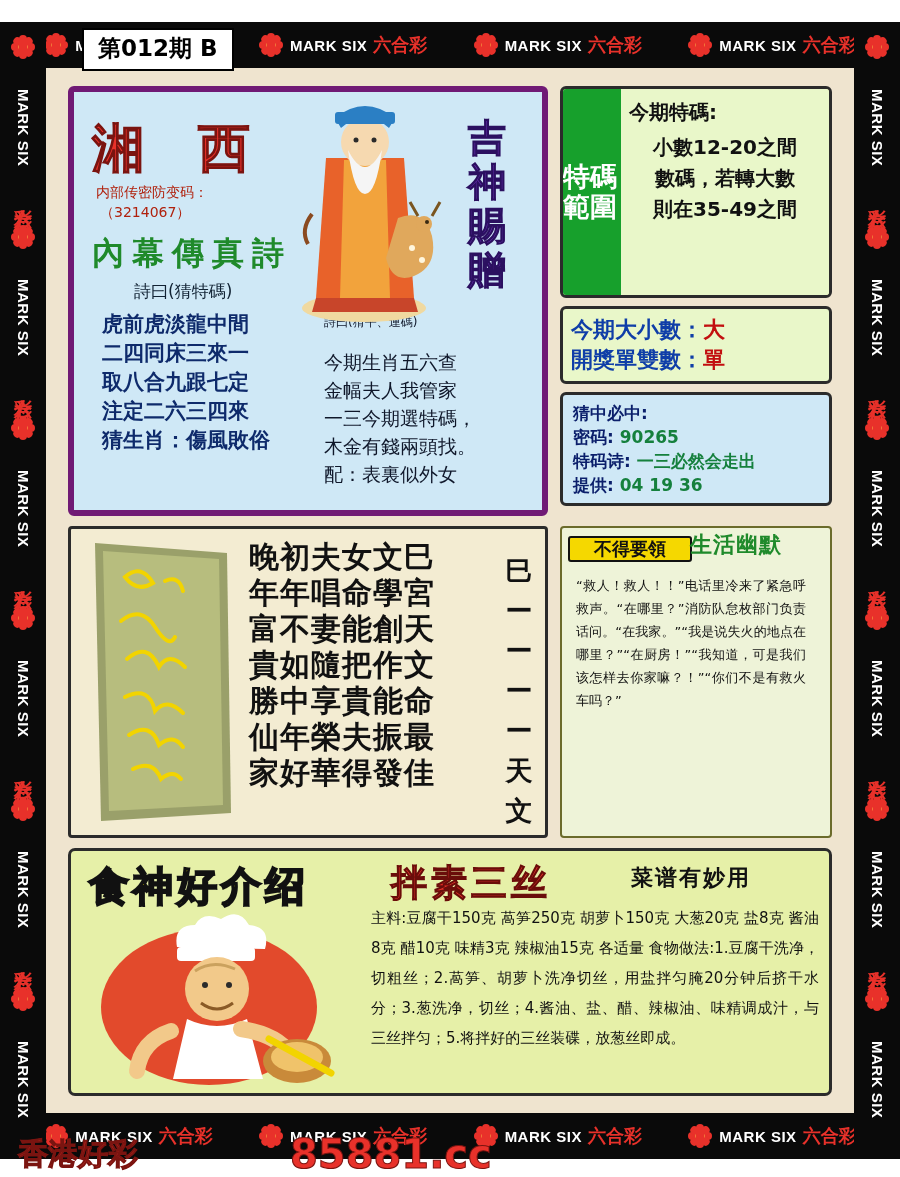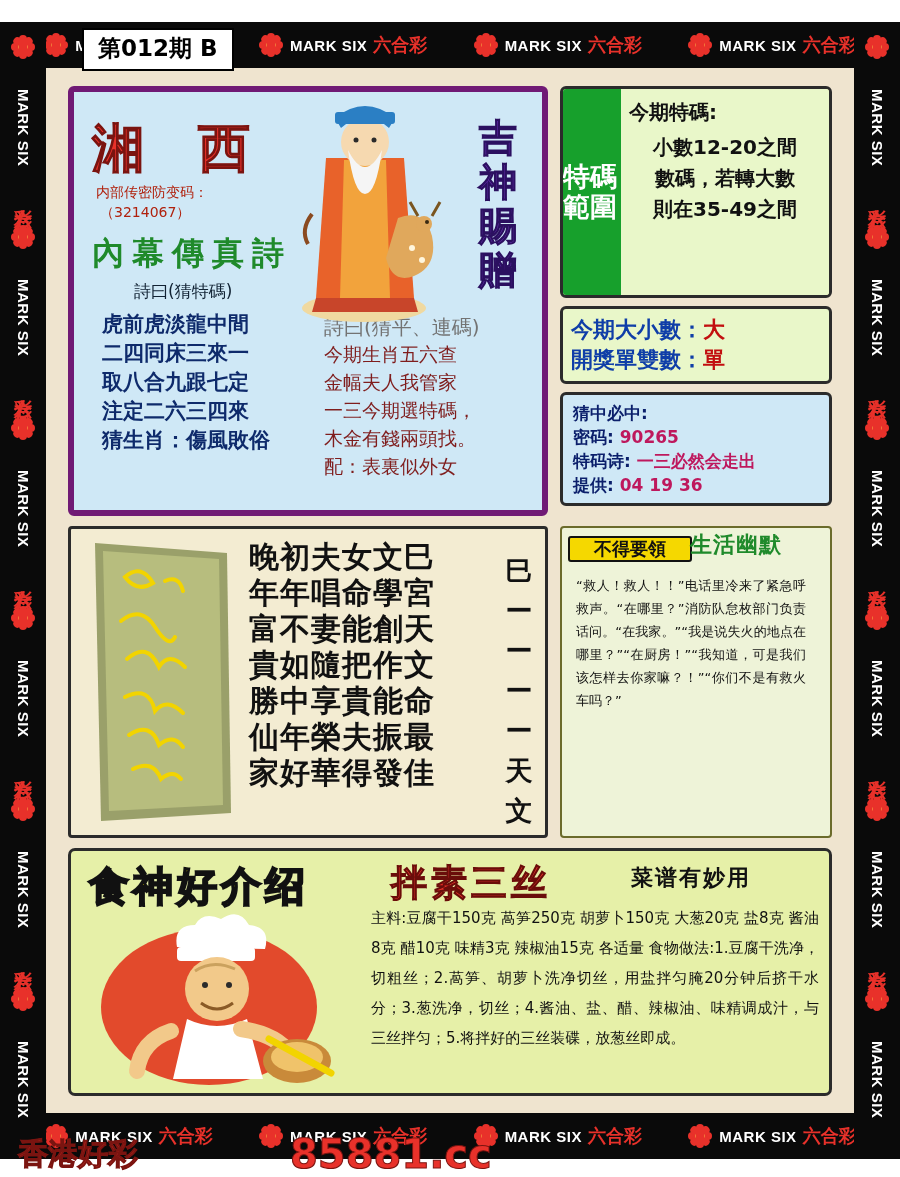--- a/index.html
+++ b/index.html
@@ -69,29 +69,29 @@
   }
   .secret{position:absolute;left:22px;top:92px;font-size:14px;color:#b0210d;font-family:"DejaVu Sans",sans-serif;}
   .secret2{position:absolute;left:26px;top:112px;font-size:14px;color:#b0210d;}
   .neimu{
     position:absolute;left:18px;top:140px;font-size:32px;font-weight:bold;color:#1f8a2b;
     letter-spacing:8px;font-family:"DejaVu Sans",sans-serif;
   }
   .shiyue{position:absolute;left:60px;top:188px;font-size:17px;color:#123;}
   .poemA{position:absolute;left:28px;top:218px;font-size:21px;line-height:29px;color:#0e2a6b;font-weight:bold;}
   .poemA div{white-space:nowrap;}
-  .shiyue2{position:absolute;left:250px;top:222px;font-size:20px;color:#737373;}
-  .poemB{position:absolute;left:250px;top:248px;font-size:19px;line-height:28px;color:#7f1d1d;}
+  .shiyue2{position:absolute;left:250px;top:222px;font-size:12px;color:#0f172a;}
+  .poemB{position:absolute;left:250px;top:256px;font-size:19px;line-height:28px;color:#0f172a;}
   .poemB div{white-space:nowrap;}
   .god{
     position:absolute;right:96px;top:6px;width:160px;height:230px;
   }
   .jishen{
     position:absolute;right:14px;top:24px;width:60px;font-size:38px;font-weight:bold;color:#6a2fb5;
-    line-height:44px;text-align:center;-webkit-text-stroke:1px #2b1060;
+    line-height:44px;-webkit-text-stroke:1px #2b1060;
   }
 
   
   .p-right{left:492px;top:0;width:272px;height:430px;}
   .tema-box{
     position:relative;width:272px;height:212px;border:3px solid #2b2b2b;border-radius:6px;
     background:#f6f0b8;box-sizing:border-box;display:flex;overflow:hidden;
   }
   .tema-label{
     width:58px;background:#17a02c;color:#fff;font-size:27px;font-weight:bold;
@@ -104,21 +104,21 @@
     margin-top:8px;width:272px;border:3px solid #2b2b2b;border-radius:6px;background:#e9f7c9;
     box-sizing:border-box;padding:6px 8px;
   }
   .daxiao .row{font-size:22px;font-weight:bold;color:#0f3ea8;white-space:nowrap;}
   .daxiao .row b{color:#c20f0f;}
   .codes{
     margin-top:8px;width:272px;border:3px solid #2b2b2b;border-radius:6px;background:#cfe8f6;
     box-sizing:border-box;padding:6px 10px;
   }
   .codes div{font-size:17px;line-height:24px;color:#0b1f6b;font-weight:bold;white-space:nowrap;}
-  .codes .rd{color:#be185d;margin-top:17px;}
+  .codes .rd{color:#15803d;margin-top:17px;}
 
   
   .p-mid{left:0;top:440px;width:480px;height:312px;background:#f3ecd2;border:3px solid #2b2b2b;border-radius:4px;overflow:hidden;}
   .stone{position:absolute;left:10px;top:8px;width:160px;height:290px;}
   .midpoem{
     position:absolute;left:178px;top:10px;font-size:30px;line-height:36px;color:#111;font-weight:bold;
     letter-spacing:1px;
   }
   .midpoem div{white-space:nowrap;}
   .midtail{

